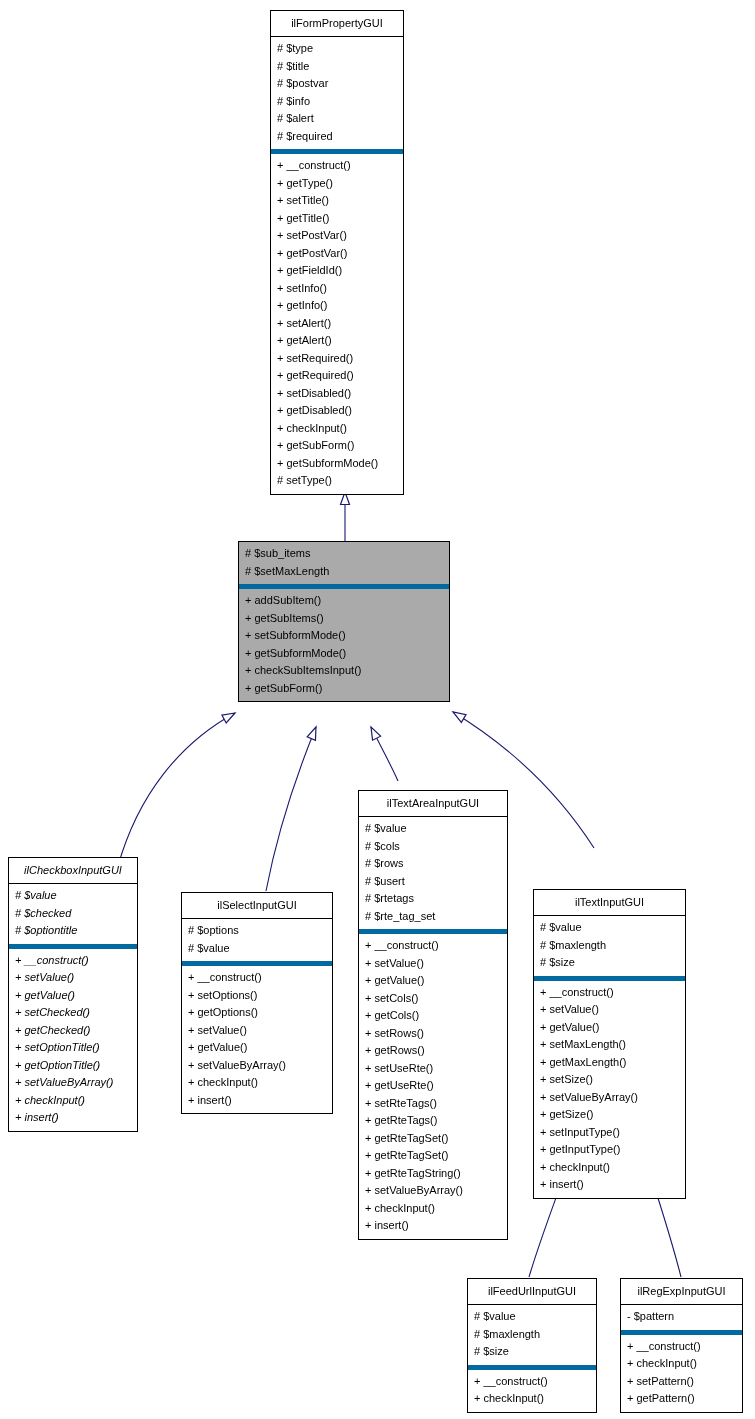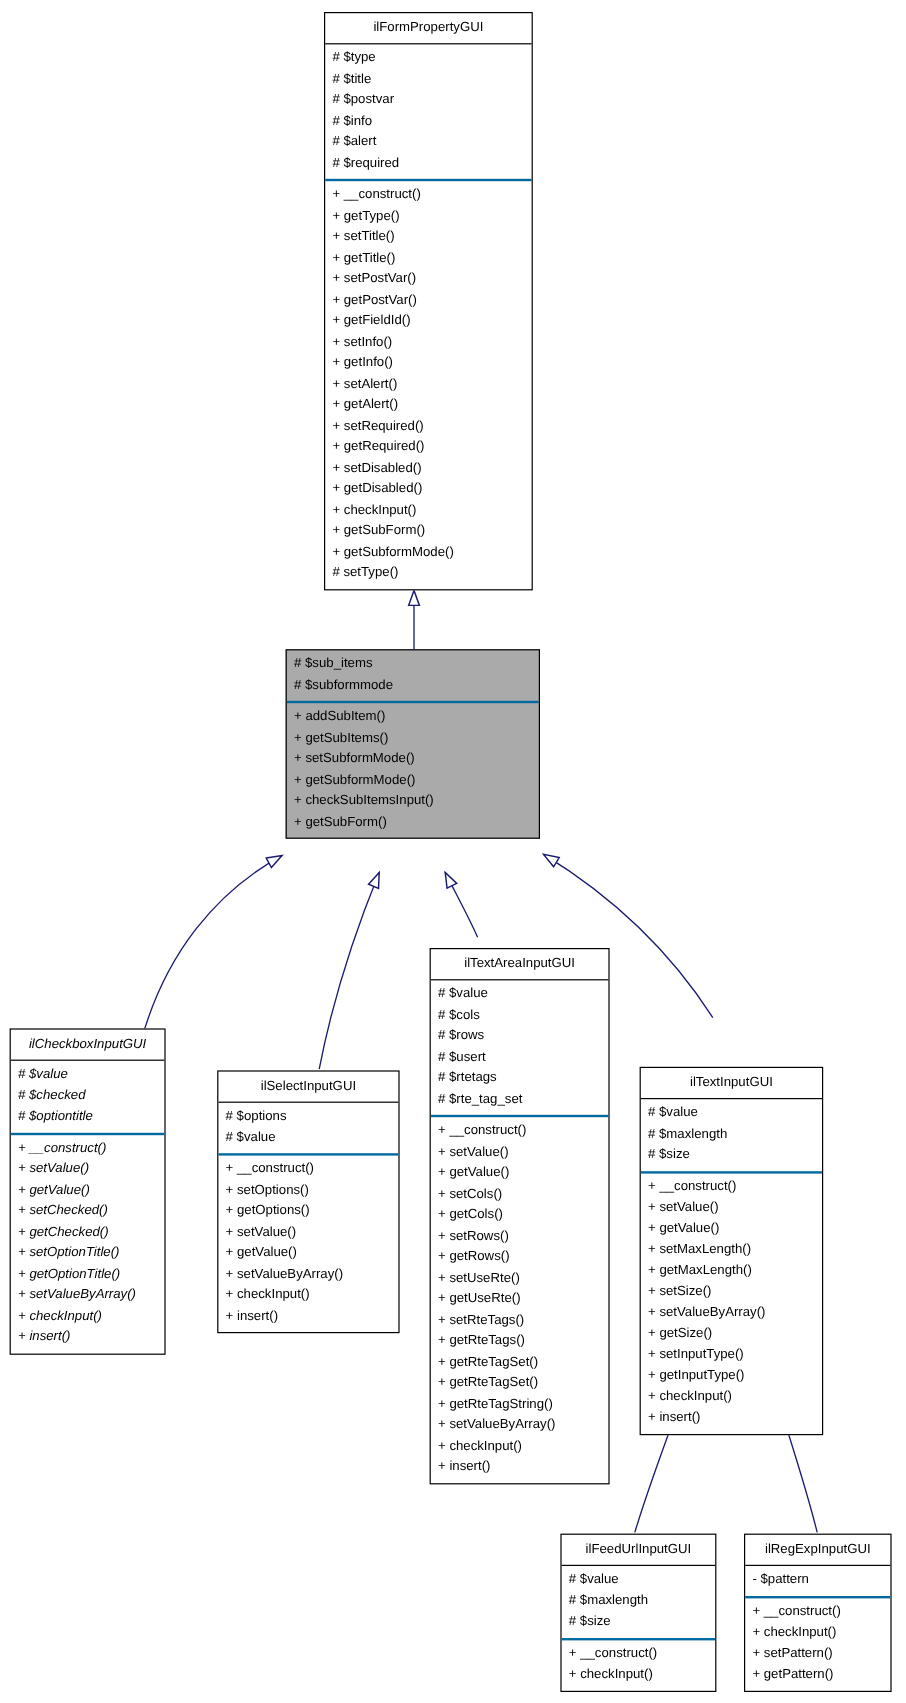--- a/index.html
+++ b/index.html
@@ -11,21 +11,21 @@
   .ubox{
     position:absolute;background:#ffffff;border:1px solid #000;
     box-sizing:border-box;font-size:11px;
   }
   .ubox.hl{background:#aaaaaa;}
   .utitle{
     text-align:center;padding:4px 3px;line-height:17px;
     border-bottom:1px solid #000;white-space:nowrap;overflow:hidden;
   }
   .usect{padding:3px 0 4px 0;}
-  .usect.attrs{border-bottom:2px solid #0369a1;}
+  .usect.attrs{border-bottom:5px solid #0369a1;}
   .member{line-height:17.5px;padding:0 6px;white-space:nowrap;}
 </style>
 </head>
 <body>
 
 <div id="canvas">
 
   <svg id="edges" viewBox="0 0 755 1419" xmlns="http://www.w3.org/2000/svg">
     <defs>
       <marker id="emptyArrow" viewBox="0 0 16 12" markerWidth="16" markerHeight="12" refX="14" refY="6" orient="auto" markerUnits="userSpaceOnUse">
@@ -34,21 +34,21 @@
     </defs>
     <path d="M 345 541 L 345 492" fill="none" stroke="#191970" stroke-width="1.1" marker-end="url(#emptyArrow)"></path>
     <path d="M 118 866 C 138 795, 180 743, 235 713" fill="none" stroke="#191970" stroke-width="1.1" marker-end="url(#emptyArrow)"></path>
     <path d="M 266 891 C 277 834, 296 776, 316 727" fill="none" stroke="#191970" stroke-width="1.1" marker-end="url(#emptyArrow)"></path>
     <path d="M 398 781 C 390 763, 380 745, 371 727" fill="none" stroke="#191970" stroke-width="1.1" marker-end="url(#emptyArrow)"></path>
     <path d="M 594 848 C 558 792, 512 748, 453 712" fill="none" stroke="#191970" stroke-width="1.1" marker-end="url(#emptyArrow)"></path>
     <path d="M 529 1277 C 541 1237, 556 1198, 571 1157" fill="none" stroke="#191970" stroke-width="1.1" marker-end="url(#emptyArrow)"></path>
     <path d="M 681 1277 C 671 1237, 658 1198, 645 1157" fill="none" stroke="#191970" stroke-width="1.1" marker-end="url(#emptyArrow)"></path>
   </svg>
 
-  <div class="ubox" style="left:270px;top:10px;width:174px;">
+  <div class="ubox" style="left:270px;top:10px;width:134px;">
     <div class="utitle">ilFormPropertyGUI</div>
     <div class="usect attrs">
         <div class="member"># $type</div>
         <div class="member"># $title</div>
         <div class="member"># $postvar</div>
         <div class="member"># $info</div>
         <div class="member"># $alert</div>
         <div class="member"># $required</div>
       </div>
     <div class="usect">
@@ -70,21 +70,21 @@
         <div class="member">+ checkInput()</div>
         <div class="member">+ getSubForm()</div>
         <div class="member">+ getSubformMode()</div>
         <div class="member"># setType()</div>
       </div>
   </div>
 
   <div class="ubox hl" style="left:238px;top:541px;width:212px;">
     <div class="usect attrs">
         <div class="member"># $sub_items</div>
-        <div class="member"># $subformmode</div>
+        <div class="member"># $setMaxLength</div>
       </div>
     <div class="usect">
         <div class="member">+ addSubItem()</div>
         <div class="member">+ getSubItems()</div>
         <div class="member">+ setSubformMode()</div>
         <div class="member">+ getSubformMode()</div>
         <div class="member">+ checkSubItemsInput()</div>
         <div class="member">+ getSubForm()</div>
       </div>
   </div>

